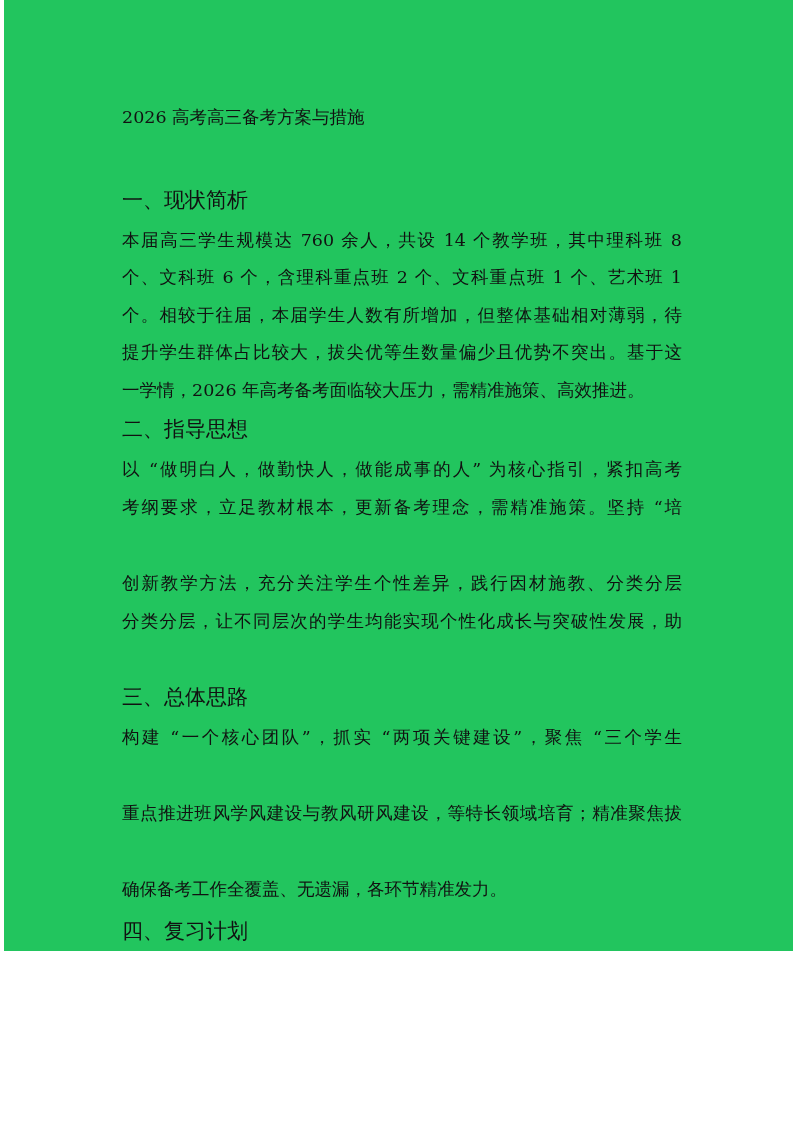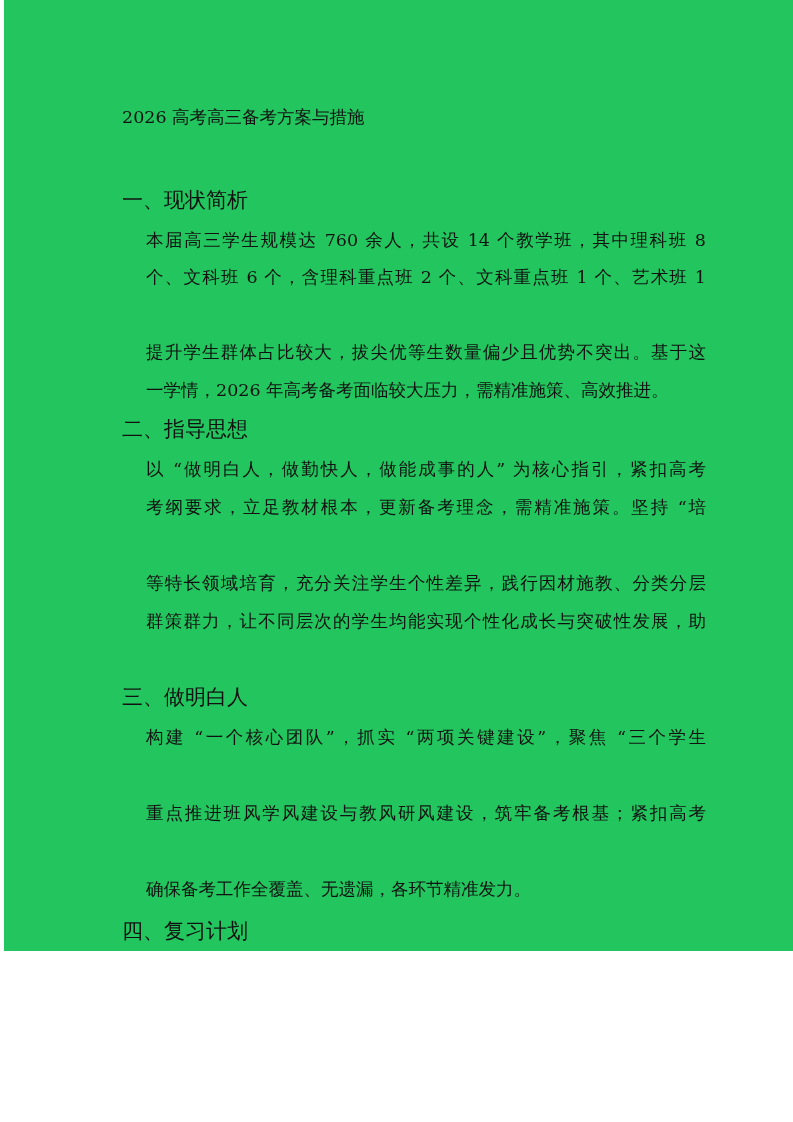--- a/index.html
+++ b/index.html
@@ -1,41 +1,42 @@
 <!DOCTYPE html>
 <html><head>
 <meta charset="utf-8">
 <style>
   html, body { margin: 0; padding: 0; background: #ffffff; }
   body { width: 793px; height: 1122px; position: relative; overflow: hidden;
          font-family: "DejaVu Serif", "Liberation Serif", serif; color: #111; }
   .page { position: absolute; left: 4px; top: 0; width: 793px; height: 951px; background: #22c55e; }
   .line { position: absolute; left: 118px; width: 560px; font-size: 17.5px; line-height: 22px;
-          white-space: nowrap; text-align: justify; text-align-last: justify; margin-left: 24px; }
+          white-space: nowrap; text-align: justify; text-align-last: justify; }
   .line.last { text-align-last: left; }
   .title { position: absolute; left: 118px; top: 106px; font-size: 17.5px; line-height: 22px; white-space: nowrap; }
   .heading { position: absolute; left: 118px; font-size: 21px; line-height: 22px; white-space: nowrap; }
 </style>
 </head>
 <body>
 
 <div class="page">
   <div class="title">2026 高考高三备考方案与措施</div>
 
   <div class="heading" style="top:189px">一、现状简析</div>
   <div class="line" style="top:229px">本届高三学生规模达 760 余人，共设 14 个教学班，其中理科班 8</div>
   <div class="line" style="top:266px">个、文科班 6 个，含理科重点班 2 个、文科重点班 1 个、艺术班 1</div>
+  <div class="line" style="top:304px">个。相较于往届，本届学生人数有所增加，但整体基础相对薄弱，待</div>
   <div class="line" style="top:341px">提升学生群体占比较大，拔尖优等生数量偏少且优势不突出。基于这</div>
   <div class="line last" style="top:379px">一学情，2026 年高考备考面临较大压力，需精准施策、高效推进。</div>
 
   <div class="heading" style="top:418px">二、指导思想</div>
   <div class="line" style="top:458px">以 “做明白人，做勤快人，做能成事的人” 为核心指引，紧扣高考</div>
   <div class="line" style="top:496px">考纲要求，立足教材根本，更新备考理念，需精准施策。坚持 “培</div>
-  <div class="line" style="top:572px">等特长领域培育，充分关注学生个性差异，践行因材施教、分类分层</div>
-  <div class="line" style="top:610px">群策群力，让不同层次的学生均能实现个性化成长与突破性发展，助</div>
+  <div class="line" style="top:572px">创新教学方法，充分关注学生个性差异，践行因材施教、分类分层</div>
+  <div class="line" style="top:610px">分类分层，让不同层次的学生均能实现个性化成长与突破性发展，助</div>
 
-  <div class="heading" style="top:686px">三、做明白人</div>
+  <div class="heading" style="top:686px">三、总体思路</div>
   <div class="line" style="top:726px">构建 “一个核心团队”，抓实 “两项关键建设”，聚焦 “三个学生</div>
-  <div class="line" style="top:802px">重点推进班风学风建设与教风研风建设，筑牢备考根基；紧扣高考</div>
+  <div class="line" style="top:802px">重点推进班风学风建设与教风研风建设，等特长领域培育；精准聚焦拔</div>
   <div class="line last" style="top:878px">确保备考工作全覆盖、无遗漏，各环节精准发力。</div>
 
   <div class="heading" style="top:920px">四、复习计划</div>
 </div>
 
 </body></html>

